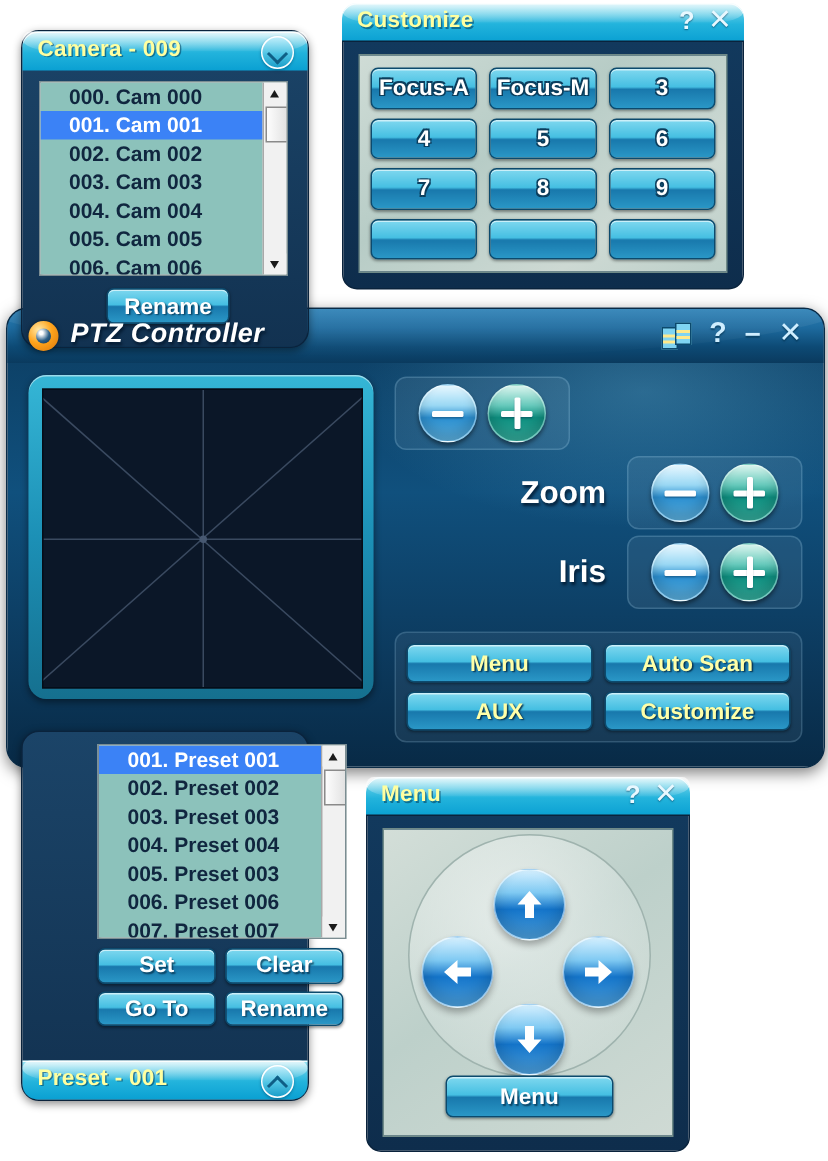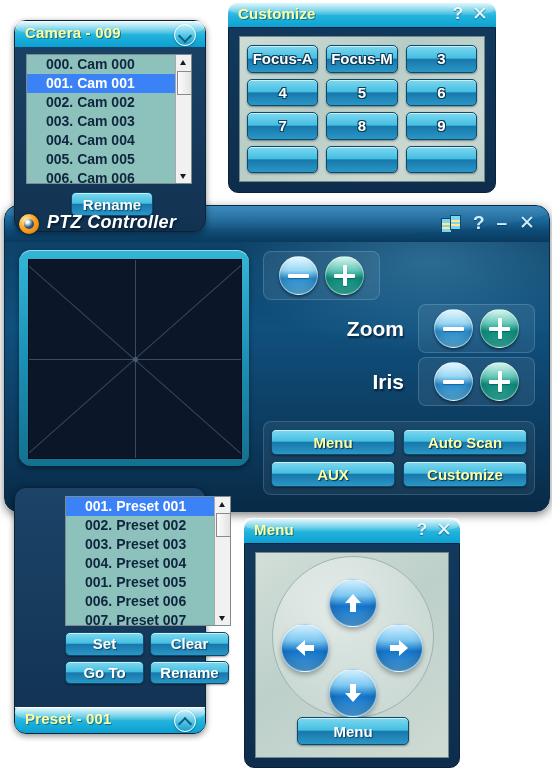--- a/index.html
+++ b/index.html
@@ -309,21 +309,21 @@
 </div>
 
 <div class="win navy" id="preset-window">
   <div class="body">
     <div class="listbox">
       <div class="listitems">
         <div class="li sel">001. Preset 001</div>
         <div class="li">002. Preset 002</div>
         <div class="li">003. Preset 003</div>
         <div class="li">004. Preset 004</div>
-        <div class="li">001. Preset 005</div>
+        <div class="li">005. Preset 003</div>
         <div class="li">006. Preset 006</div>
         <div class="li">007. Preset 007</div>
       </div>
       <div class="sbar">
         <div class="sarrow t">
             <i></i>
           </div>
         <div class="sthumb" style="top:16px;"></div>
         <div class="sarrow b">
             <i></i>

